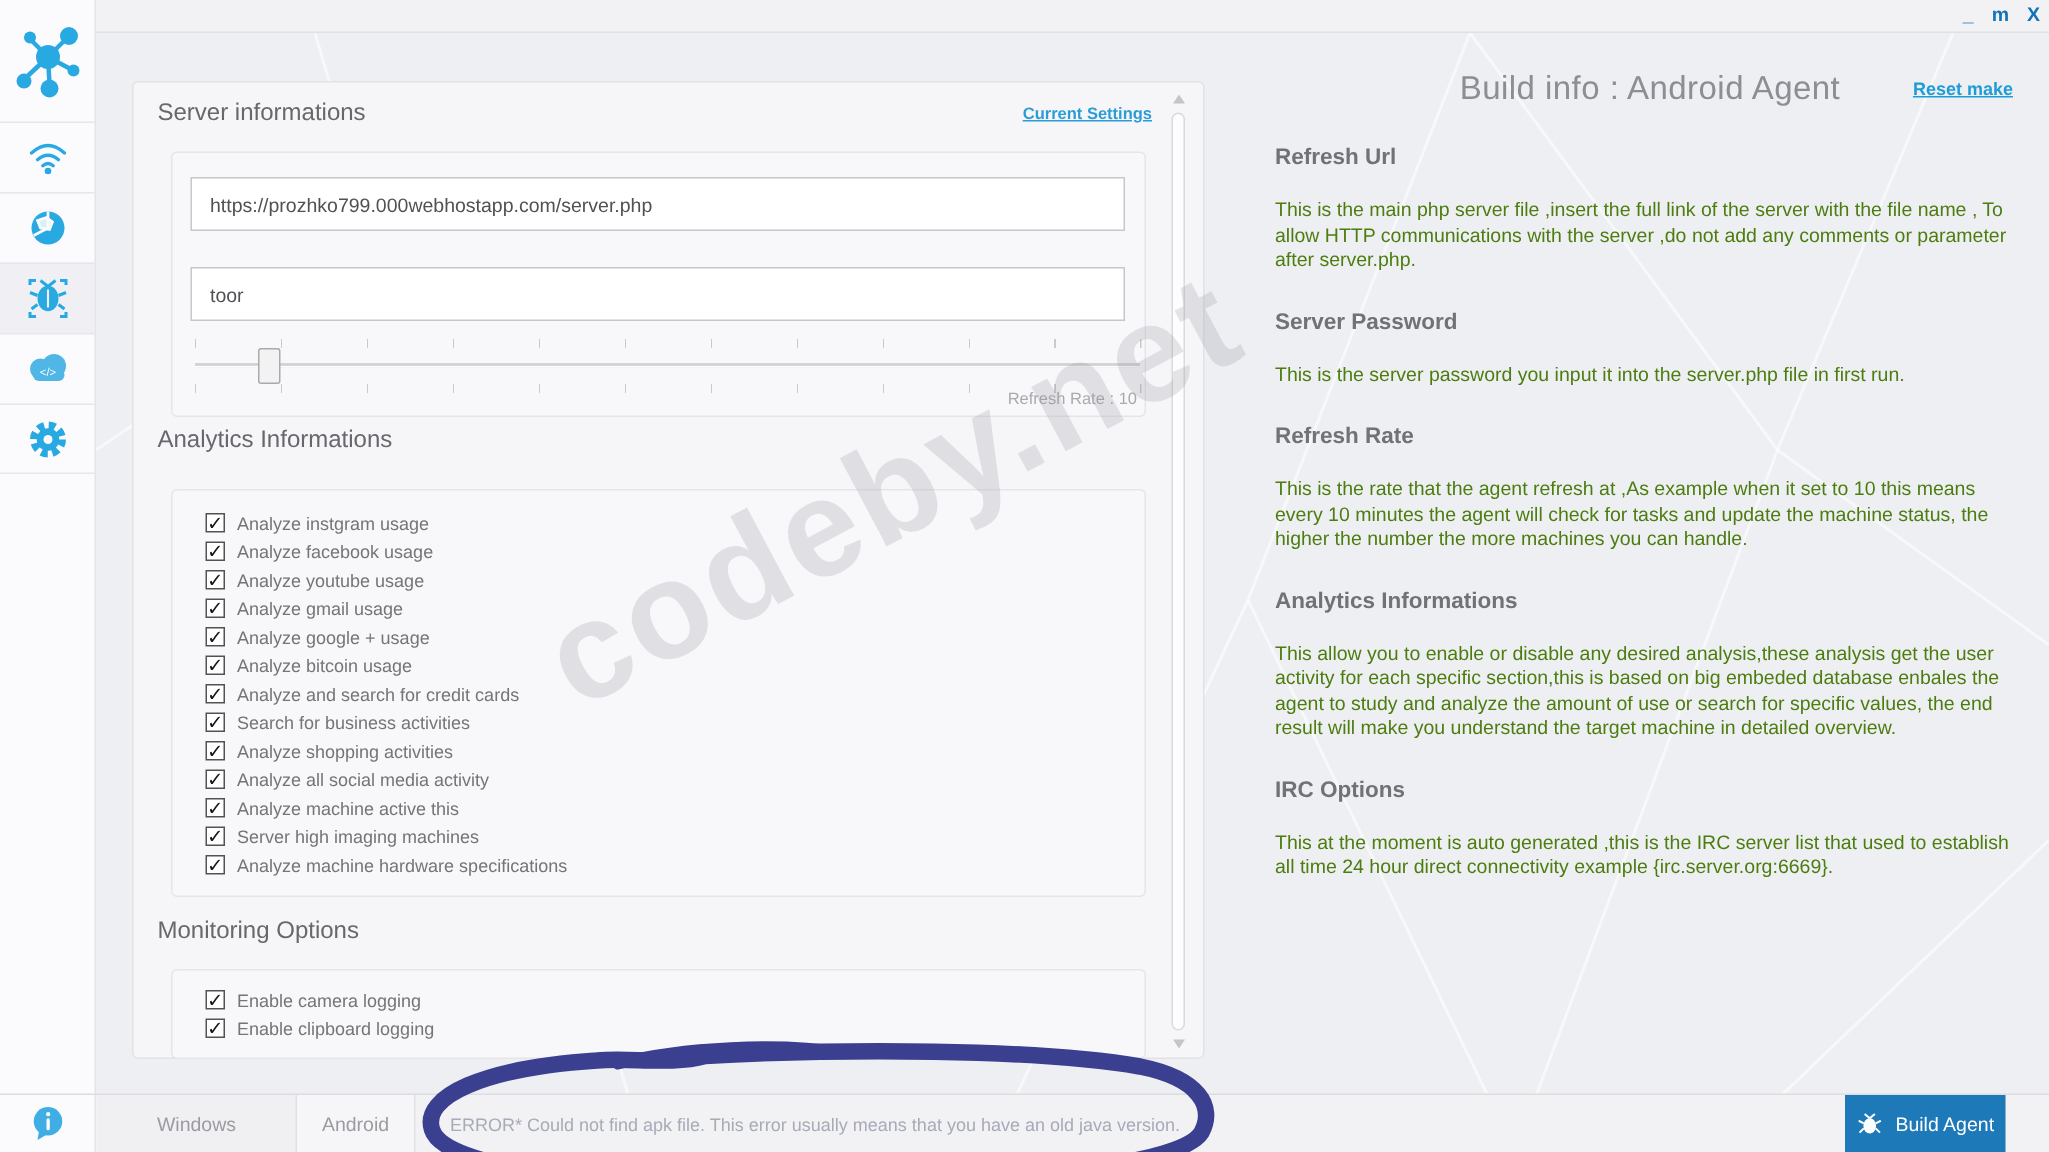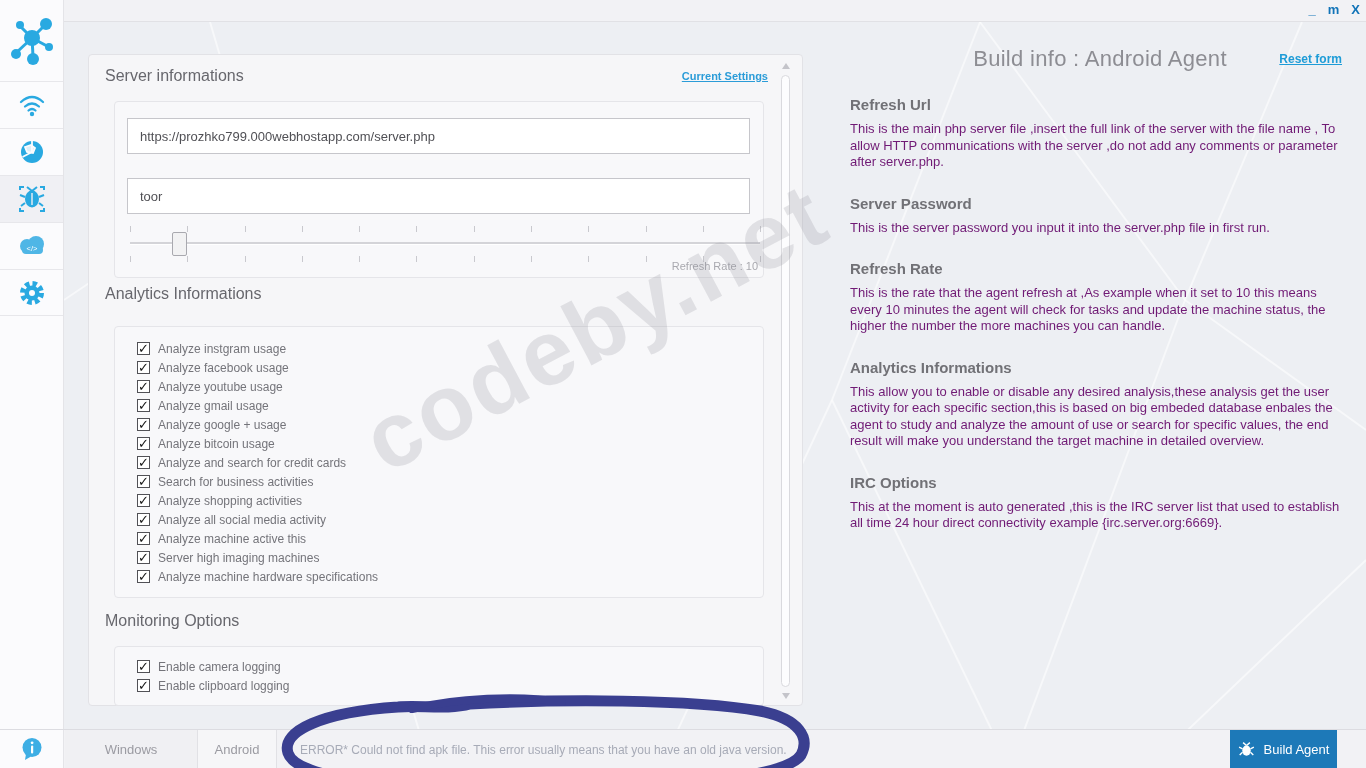--- a/index.html
+++ b/index.html
@@ -77,21 +77,21 @@
   .sb-thumb { position:absolute; left:0; top:14px; width:9px; height:612px;
               background:#fdfdfe; border:1px solid #dadade; border-radius:5px; cursor:grab; }
 
   
   .infopanel { position:absolute; left:850px; top:46px; width:500px; z-index:5; }
   .info-title-row { position:relative; width:100%;text-align:center; }
   .info-title { font-size:22px; color:#8d8d93; letter-spacing:0.3px; }
   .reset-link { position:absolute; right:8px; top:6px; font-size:12px; font-weight:bold;
                 color:#1e9cd7; text-decoration:underline; cursor:pointer; }
   .sec-h { margin-top:24px; font-size:15px; font-weight:bold; color:#717176; }
-  .sec-p { margin-top:8px; font-size:13px; line-height:16.5px; color:#701a75; }
+  .sec-p { margin-top:19px; font-size:13px; line-height:16.5px; color:#4d7c0f; }
 
   
   .watermark { position:absolute; left:330px; top:230px; width:700px; z-index:4;
                font-size:92px; font-weight:bold; color:#90909a; opacity:0.22;
                transform:rotate(-28deg); letter-spacing:3px; pointer-events:none; }
 
   
   .footer { position:absolute; left:0; top:729px; width:1366px; height:39px;
             background:#f2f2f5; border-top:1px solid #dcdce1; z-index:6; }
   .footer-tab { position:absolute; top:0; height:39px; display:flex; align-items:center;
@@ -311,21 +311,21 @@
     <div class="scrollbar">
       <div class="sb-arrow sb-up"></div>
       <div class="sb-thumb"></div>
       <div class="sb-arrow sb-down"></div>
     </div>
   </div>
 
   <div class="infopanel">
     <div class="info-title-row">
       <span class="info-title">Build info : Android Agent</span>
-      <a class="reset-link">Reset form</a>
+      <a class="reset-link">Reset make</a>
     </div>
     <div id="info-sections">
         <div class="sec-h">Refresh Url</div>
         <div class="sec-p">This is the main php server file ,insert the full link of the server with the file name , To allow HTTP communications with the server ,do not add any comments or parameter after server.php.</div>
         <div class="sec-h">Server Password</div>
         <div class="sec-p">This is the server password you input it into the server.php file in first run.</div>
         <div class="sec-h">Refresh Rate</div>
         <div class="sec-p">This is the rate that the agent refresh at ,As example when it set to 10 this means every 10 minutes the agent will check for tasks and update the machine status, the higher the number the more machines you can handle.</div>
         <div class="sec-h">Analytics Informations</div>
         <div class="sec-p">This allow you to enable or disable any desired analysis,these analysis get the user activity for each specific section,this is based on big embeded database enbales the agent to study and analyze the amount of use or search for specific values, the end result will make you understand the target machine in detailed overview.</div>

